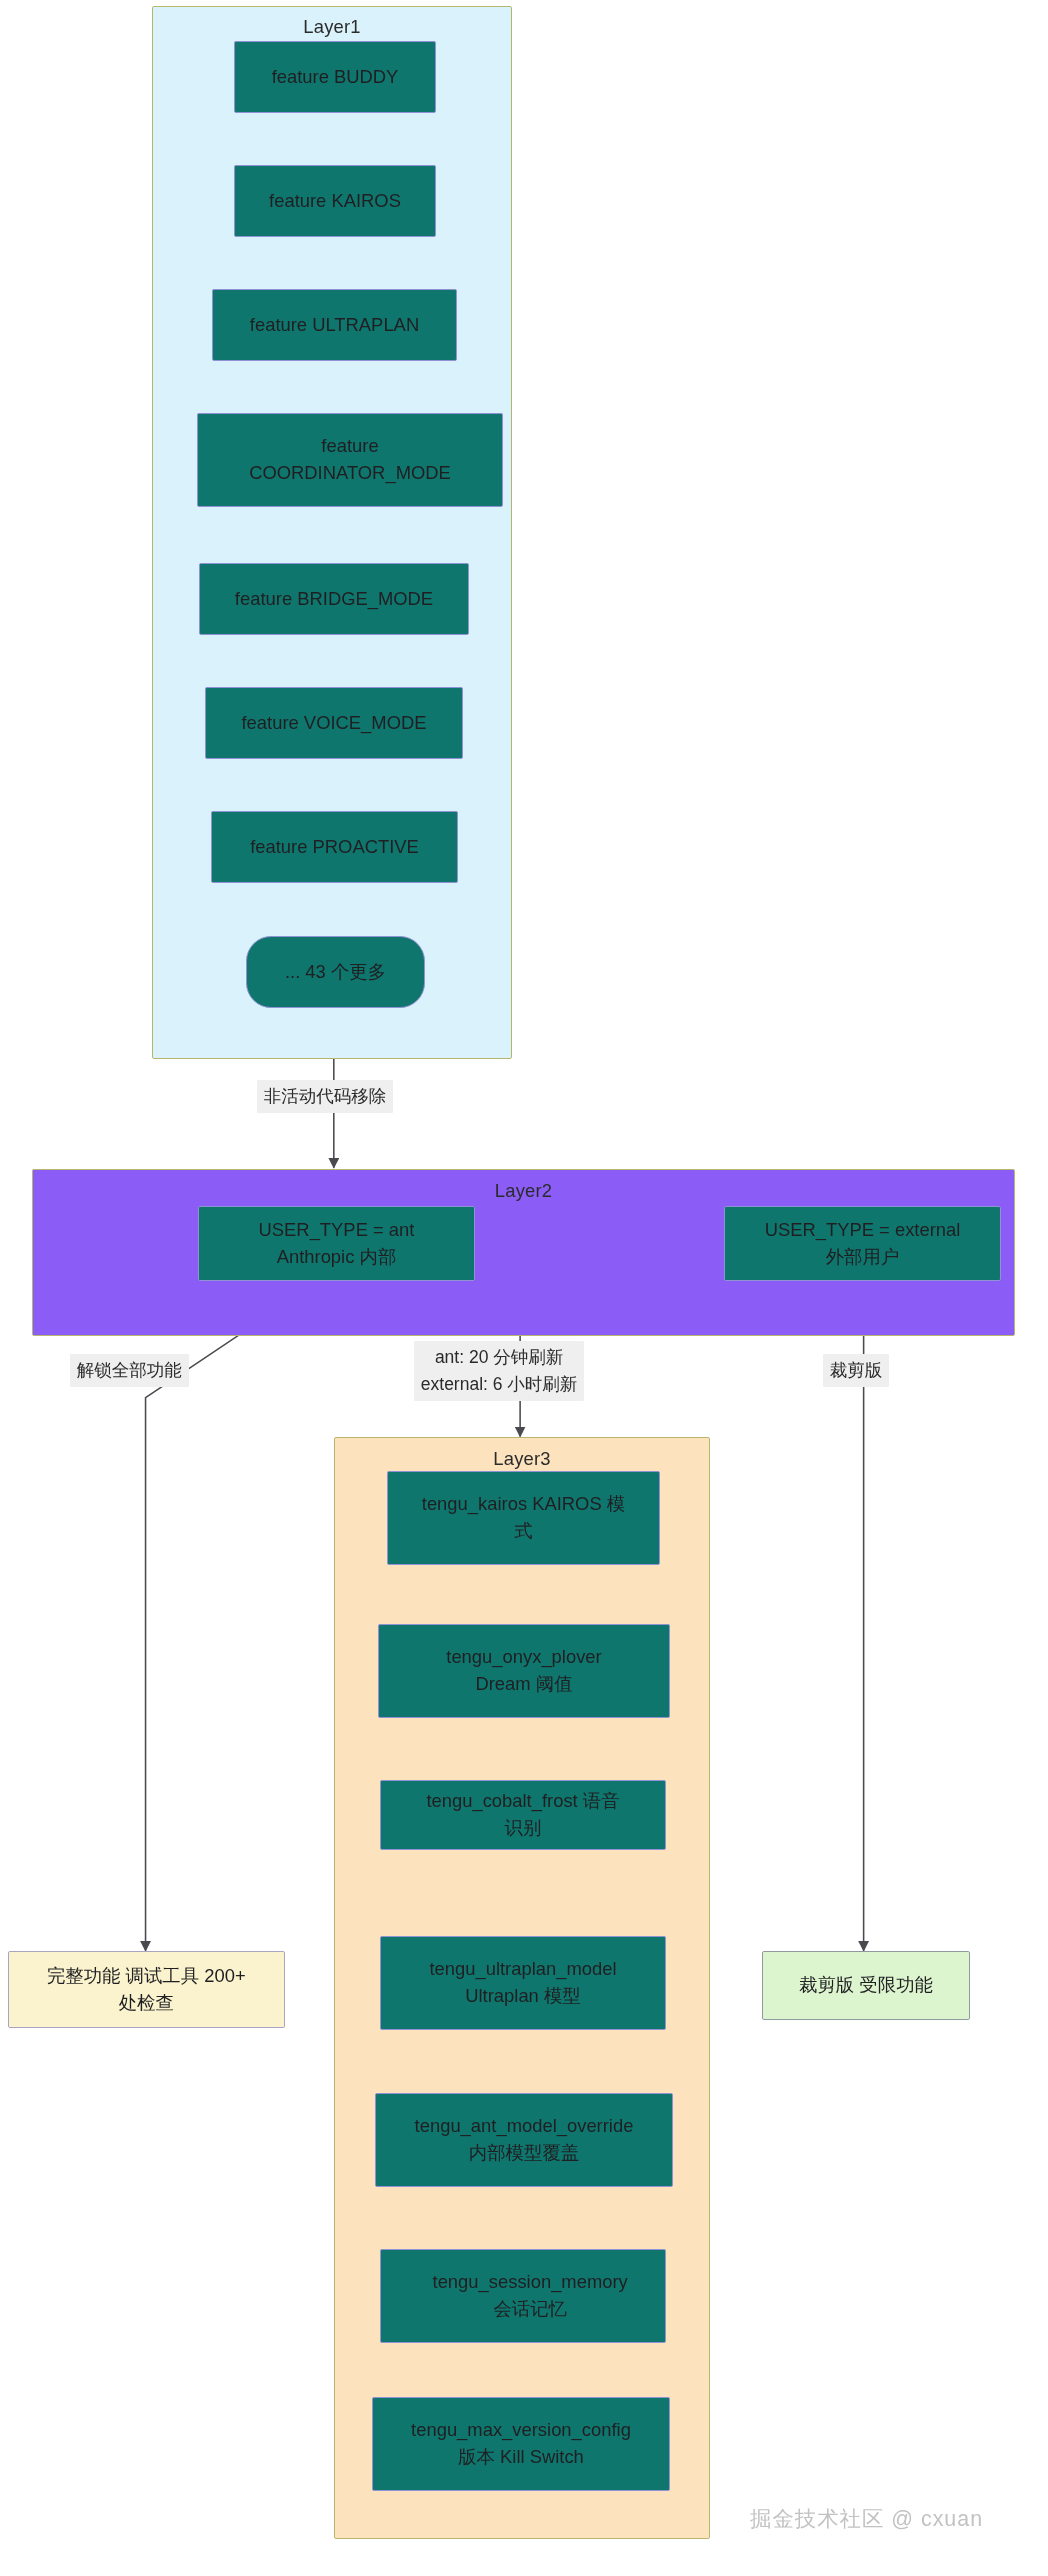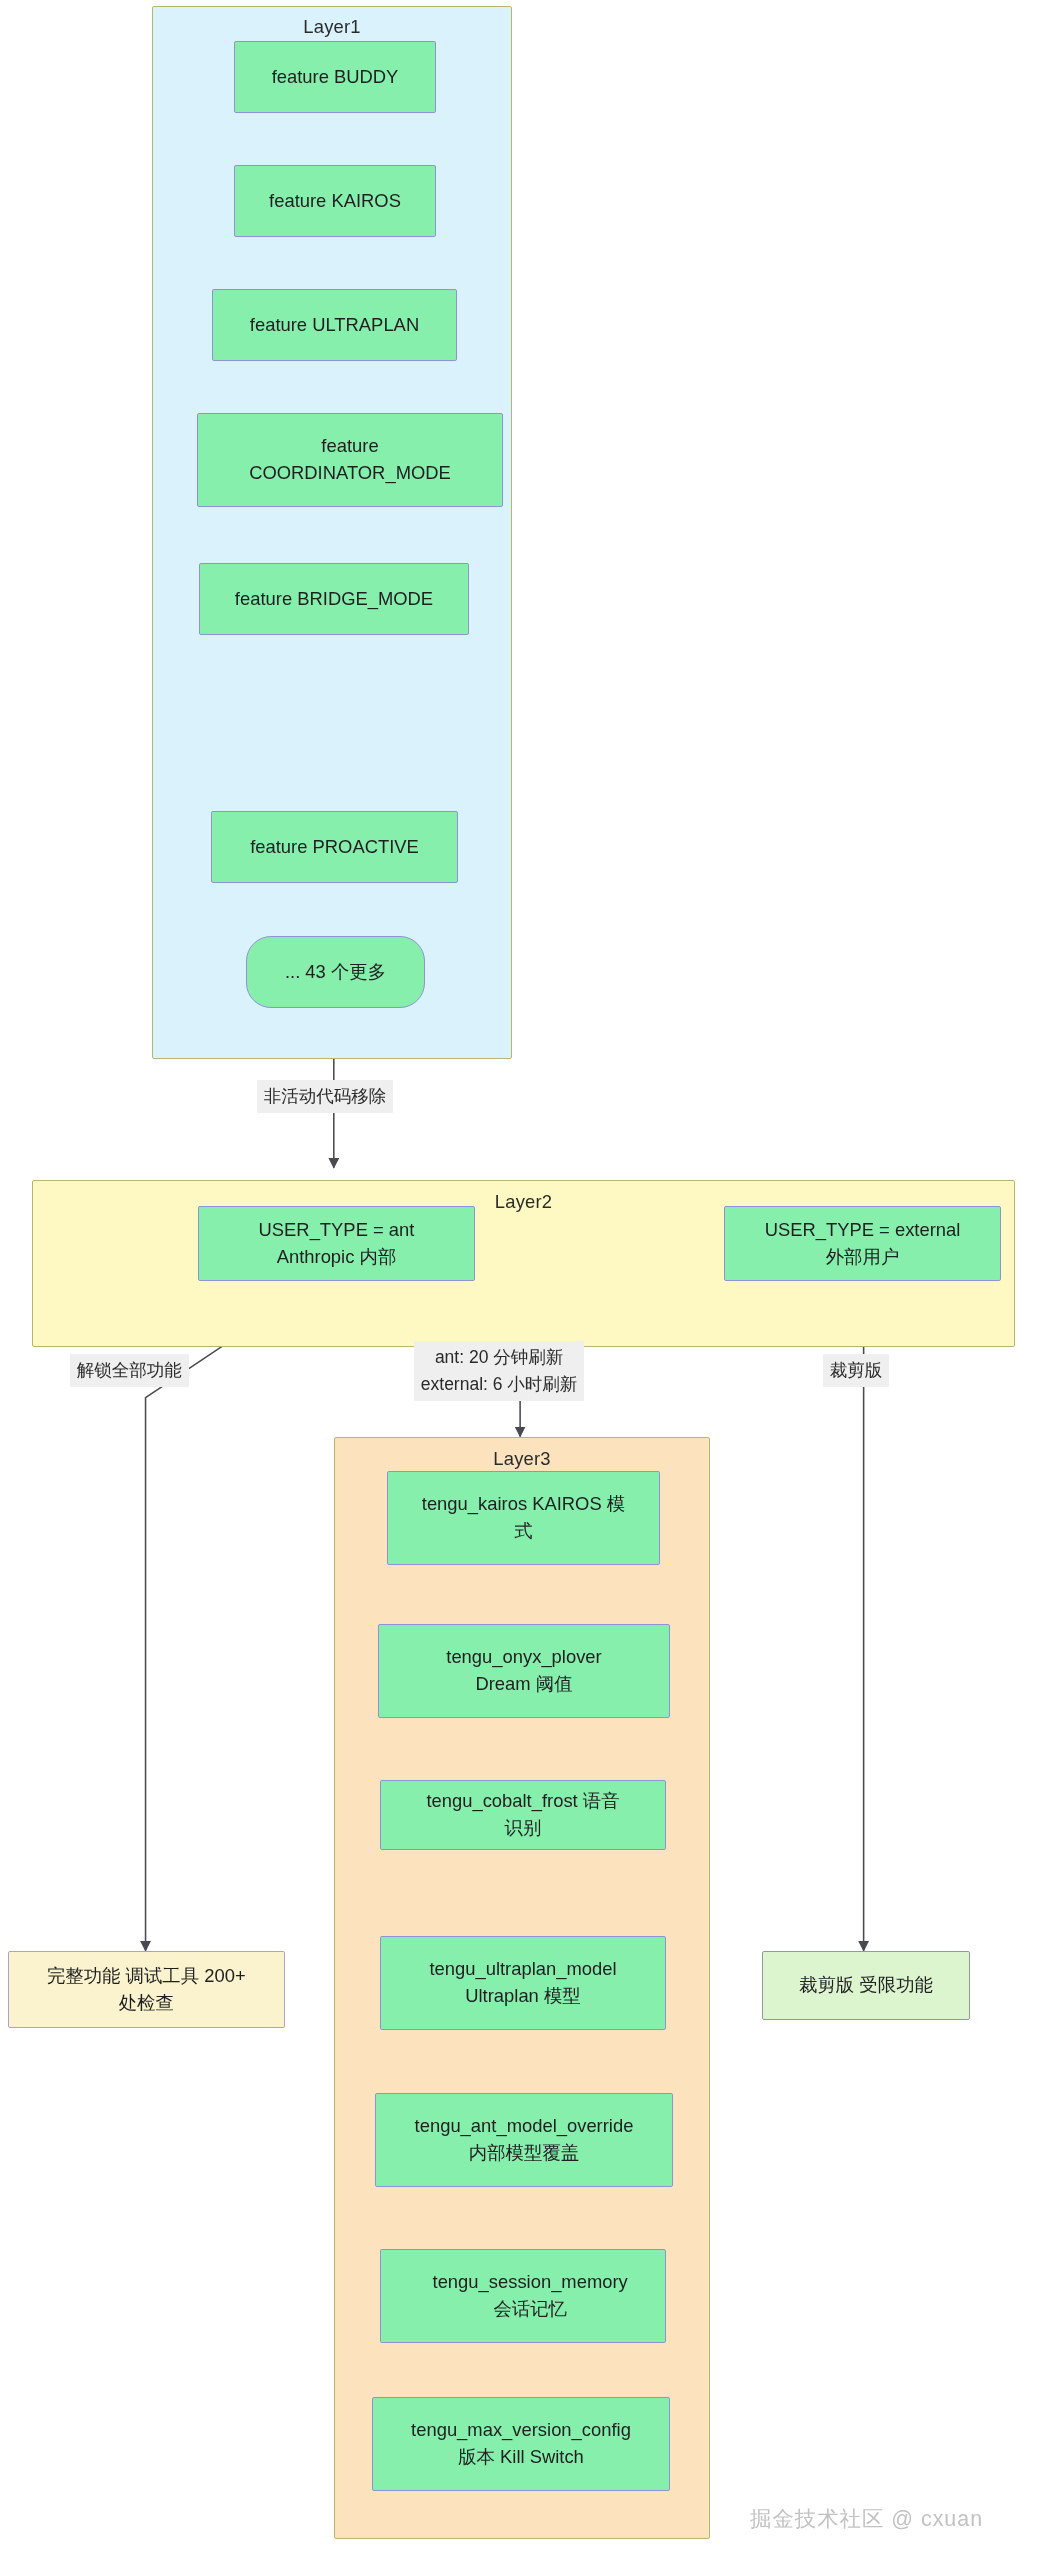--- a/index.html
+++ b/index.html
@@ -31,28 +31,28 @@
   }
   .subgraph-title {
     position: absolute;
     left: 0; right: 0;
     text-align: center;
     font-size: 18.4px;
     color: #2b2b2b;
     letter-spacing: 0.2px;
   }
   #layer1-box { background: #d9f2fb; }
-  #layer2-box { background: #fef9c3; margin-top: 11px; }
+  #layer2-box { background: #8b5cf6; }
   #layer3-box { background: #fce2bd; }
 
   
   .node {
     position: absolute;
     border: 1.3px solid #9191d6;
-    background: #86efac;
+    background: #0f766e;
     border-radius: 1.9px;
     display: flex;
     align-items: center;
     justify-content: center;
     text-align: center;
     font-size: 18.4px;
     line-height: 1.45;
     color: #1f1f22;
     padding: 5.8px 9.7px;
     white-space: pre-line;
@@ -112,20 +112,21 @@
   <div class="subgraph" id="layer1-box" style="left:152px; top:5.8px; width:360px; height:1053px;">
     <div class="subgraph-title" style="top:9.7px;">Layer1</div>
   </div>
 
   <div class="node" style="left:234px; top:41px; width:202px; height:72px;">feature BUDDY</div>
   <div class="node" style="left:234px; top:165px; width:202px; height:72px;">feature KAIROS</div>
   <div class="node" style="left:212px; top:289px; width:245px; height:72px;">feature ULTRAPLAN</div>
   <div class="node" style="left:197px; top:413px; width:306px; height:94px;">feature
 COORDINATOR_MODE</div>
   <div class="node" style="left:199px; top:563px; width:270px; height:72px;text-align:center;">feature BRIDGE_MODE</div>
+  <div class="node" style="left:205px; top:687px; width:258px; height:72px;">feature VOICE_MODE</div>
   <div class="node" style="left:211px; top:811px; width:247px; height:72px;">feature PROACTIVE</div>
   <div class="node" style="left:246px; top:936px; width:179px; height:72px;border-radius:25px;">... 43 个更多</div>
 
   <div class="edge-label" style="left:257px; top:1080px;">非活动代码移除</div>
 
   <div class="subgraph" id="layer2-box" style="left:32px; top:1169px; width:983px; height:167px;">
     <div class="subgraph-title" style="top:9.7px;">Layer2</div>
   </div>
 
   <div class="node" style="left:198px; top:1206px; width:277px; height:75px;">USER_TYPE = ant

